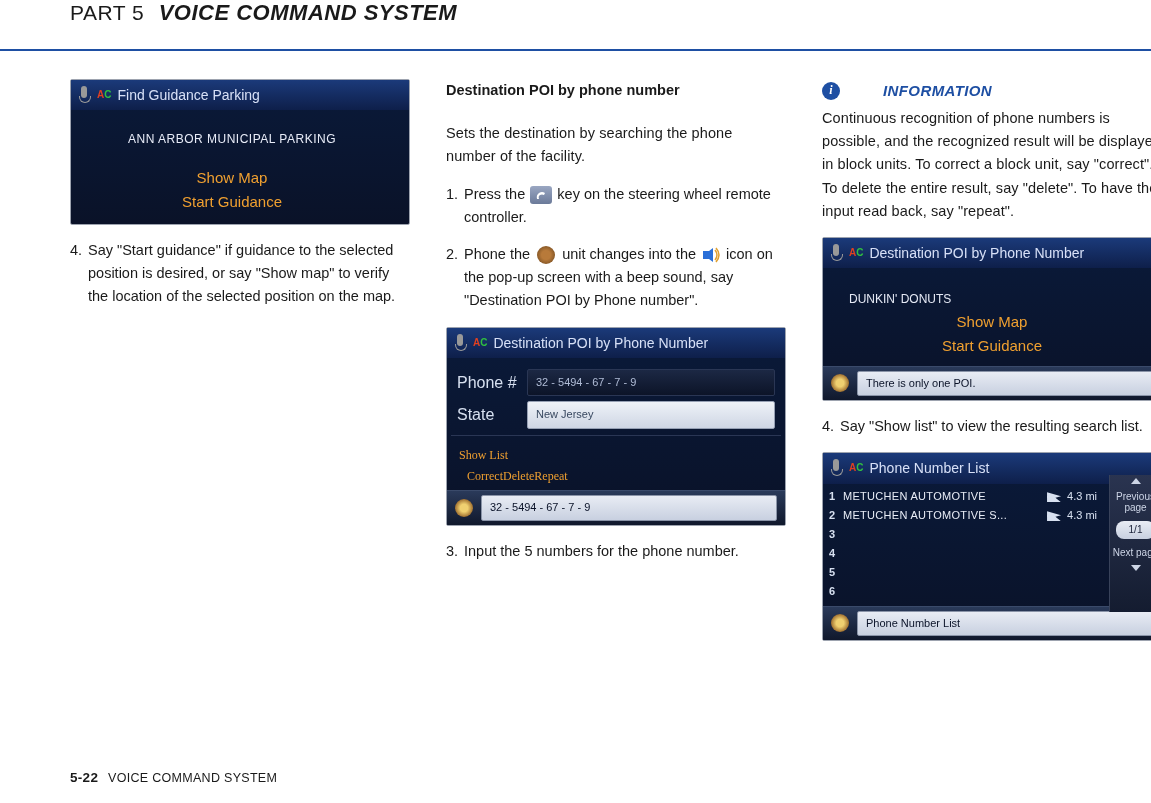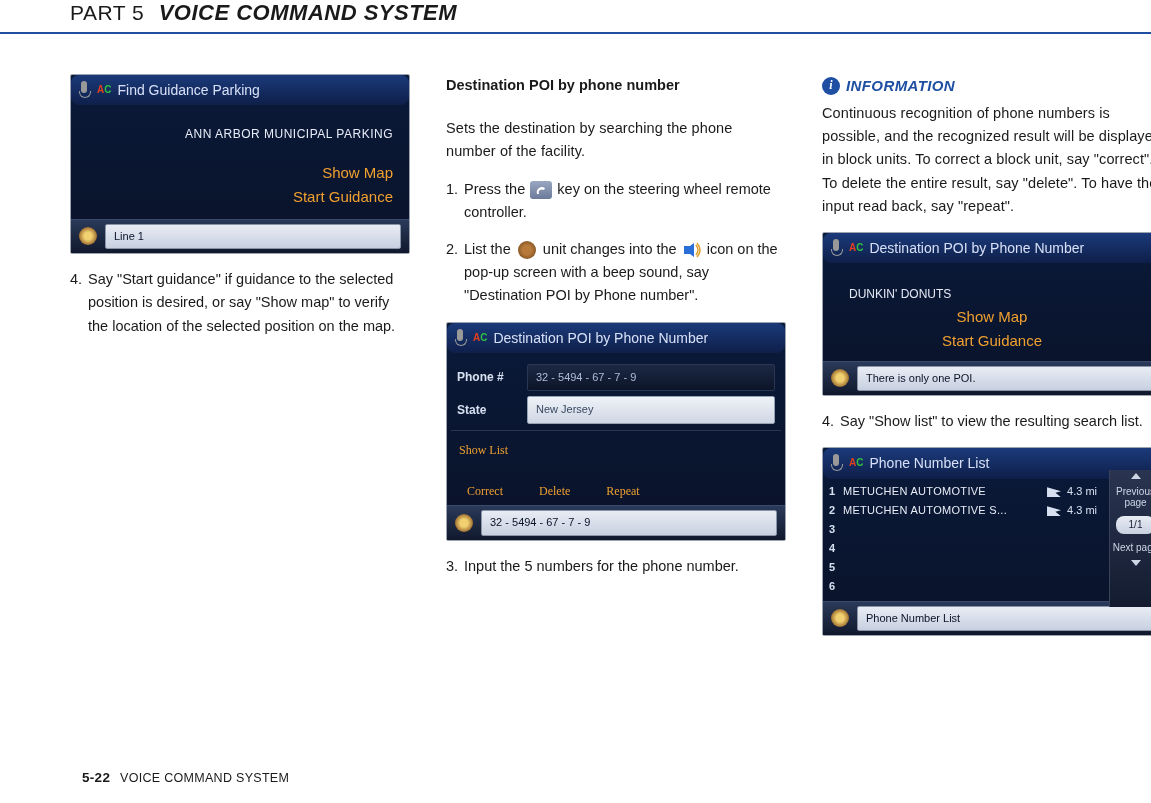--- a/index.html
+++ b/index.html
@@ -5,23 +5,23 @@
   * { margin: 0; padding: 0; box-sizing: border-box; }
   body {
     font-family: "Segoe UI", Arial, sans-serif;
     width: 1151px;
     height: 803px;
     background: #fff;
     position: relative;
     color: #1a1a1a;
   }
   .header {
-    padding: 0 0 6px 70px;
+    padding: 0 0 23px 70px;
     border-bottom: 2px solid #1e4fa3;
-    margin-bottom: 40px;
+    margin-bottom: 28px;
   }
   .header-part {
     font-size: 21px;
     font-weight: 500;
     letter-spacing: 0.5px;
     color: #1a1a1a;
     display: inline-block;
     margin-right: 10px;
   }
   .header-title {
@@ -44,80 +44,80 @@
   .step { display: flex; margin-bottom: 14px; }
   .step-num { flex: 0 0 18px; }
   .step-body { flex: 1; }
   .info-row { display: flex; align-items: center; gap: 6px; margin-bottom: 4px; }
   .info-icon {
     width: 18px; height: 18px; border-radius: 50%;
     background: #1e4fa3; color: #fff; font-weight: 700;
     display: inline-flex; align-items: center; justify-content: center;
     font-size: 12px; font-style: italic; font-family: Georgia, serif;
   }
-  .info-label { color: #1e4fa3; font-weight: 800; font-style: italic; font-size: 15px; letter-spacing: 0.4px; }
+  .info-label { color: #1e4fa3; font-weight: 800; font-style: italic; font-size: 15px; letter-spacing: 0.4px; margin-left: 37px; }
   .inline-icon {
     display: inline-flex; width: 22px; height: 18px;
     border-radius: 3px; vertical-align: middle;
     align-items: center; justify-content: center;
     margin: 0 1px;
   }
   .key-icon { background: linear-gradient(#9aa7c2,#6b7a99); }
   .steer-icon { background: radial-gradient(circle,#b87a3a 35%,#8a5a28 70%); border-radius:50%; width:18px; height:18px; }
   .speak-icon { width:20px; height:18px; }
   .footer {
-    position: absolute; bottom: 18px; left: 82px;
+    position: absolute; bottom: 18px; left: 70px;
     font-size: 12.5px; letter-spacing: 0.3px;
   }
   .footer-page { font-weight: 700; margin-right: 6px; font-size: 13.5px; }
 
   
   .shot {
     width: 340px; background: linear-gradient(#0a1a3a,#0a1228);
     border: 1px solid #9da3af; border-radius: 2px;
     font-family: Arial, sans-serif; color: #e5e9f5;
     margin-bottom: 14px; overflow: hidden;
   }
   .shot-title {
     display: flex; align-items: center; gap: 6px;
     background: linear-gradient(#1b3a7a,#0e1f4a);
-    padding: 4px 6px; font-size: 14px; color: #d7e0f7; font-weight: 500; border-radius: 8px;
+    padding: 4px 6px; font-size: 14px; color: #d7e0f7; font-weight: 500;
   }
   .mic { width:14px; height:18px; display:inline-block; position:relative; }
   .mic::before { content:""; position:absolute; left:4px; top:0; width:6px; height:12px; background:#999; border-radius:3px; }
   .mic::after { content:""; position:absolute; left:2px; top:10px; width:10px; height:6px; border:1px solid #999; border-top:none; border-radius:0 0 8px 8px; }
   .ac { font-size:10px; font-weight:700;}
   .ac .a{color:#e04020;} .ac .c{color:#30c040;}
   .shot-body { padding: 10px 8px 8px 8px; font-size: 12px; }
-  .shot1 .center { text-align: right; padding: 20px 16px 10px 0; }
+  .shot1 .center { text-align: center; padding: 20px 16px 10px 0; }
   .shot1 .name { font-size: 12px; color:#e8ecf8; letter-spacing:0.5px; margin-bottom:16px; }
   .opt { color:#f0a030; font-size:15px; line-height:1.6; }
   .shot-footer {
     display:flex; align-items:center; gap:8px;
     background: linear-gradient(#2a3a5a,#10182c);
     padding: 4px 8px; border-top:1px solid #3a4a6a;
   }
   .dial { width:18px; height:18px; border-radius:50%;
     background: radial-gradient(circle,#f0d070 30%,#a07030 70%); }
   .footer-chip {
     flex:1; background: linear-gradient(#e8ecf4,#c8d0e0);
     color:#0a1228; font-size:11px; padding:3px 8px; border-radius:2px;
     border:1px solid #8a94a8;
   }
   
   .form-row { display:flex; align-items:center; gap:6px; margin:5px 6px; }
-  .form-label { width:64px; font-size:12px; color:#d7e0f0;font-weight:bold; }
+  .form-label { width:64px; font-size:16px; color:#d7e0f0; }
   .form-field {
     flex:1; background: linear-gradient(#eef2f8,#cfd6e4);
     color:#384860; font-size:11px; padding:4px 8px; border-radius:2px;
     border:1px solid #96a0b4;
   }
   .form-field.dark { background:linear-gradient(#1c2844,#0c1428); color:#b0bcd6; border-color:#2a3654; }
   .divider { height:1px; background:#2a3654; margin:6px 0; }
-  .cmd-row { display:flex; gap:36px; padding:2px 8px;margin-top:20px; }
+  .cmd-row { display:flex; padding:2px 8px; }
   .cmd { color:#f0a030; font-size:12px; }
   
   .shot3 .center { text-align:center; padding:22px 0 8px 0; }
   
   .list { padding:4px 0; }
   .list-row { display:flex; align-items:center; font-size:11px; padding:2px 6px; height:19px; }
   .list-num { width:14px; color:#d7e0f0; font-weight:700; font-size:11px; }
   .list-name { flex:1; color:#e8ecf6; font-size:11px; letter-spacing:0.3px; }
   .list-dist { color:#d7e0f0; font-size:11px; margin-left:auto; padding-right:4px; }
   .flag { width:14px; height:10px; background:#d7e0f0; clip-path: polygon(0 0,100% 40%,60% 55%,100% 100%,0 100%); margin-right:6px; }
@@ -148,24 +148,20 @@
       <div class="shot-title">
         <span class="mic"></span>
         <span class="ac"><span class="a">A</span><span class="c">C</span></span>
         <span>Find Guidance Parking</span>
       </div>
       <div class="shot-body center">
         <div class="name">ANN ARBOR MUNICIPAL PARKING</div>
         <div class="opt">Show Map</div>
         <div class="opt">Start Guidance</div>
       </div>
-      <div class="shot-footer">
-        <span class="dial"></span>
-        <span class="footer-chip">Line 1</span>
-      </div>
     </div>
 
     <div class="step">
       <div class="step-num">4.</div>
       <div class="step-body">Say "Start guidance" if guidance to the selected position is desired, or say "Show map" to verify the location of the selected position on the map.</div>
     </div>
   </div>
 
   <div class="col">
     <div class="sub-heading">Destination POI by phone number</div>
@@ -180,21 +176,21 @@
               <path d="M2 10 Q1 6 4 4 Q7 2 10 4 L9 6 Q7 5 5 6 Q3 7 4 10 Z" fill="#fff"></path>
             </svg>
         </span>
         <span> key on the steering wheel remote controller.</span>
       </div>
     </div>
 
     <div class="step">
       <div class="step-num">2.</div>
       <div class="step-body">
-        <span>List the </span>
+        <span>Phone the </span>
         <span class="inline-icon">
             <span class="steer-icon"></span>
           </span>
         <span> unit changes into the </span>
         <span class="inline-icon speak-icon">
           <svg width="20" height="16" viewBox="0 0 20 16">
               <path d="M2 4 h6 l4 -3 v14 l-4 -3 h-6 z" fill="#2a6fd8"></path>
               <path d="M14 3 q4 5 0 10" stroke="#e0a030" stroke-width="1.5" fill="none"></path>
               <path d="M15 1 q6 7 0 14" stroke="#e0a030" stroke-width="1.5" fill="none"></path>
             </svg>

